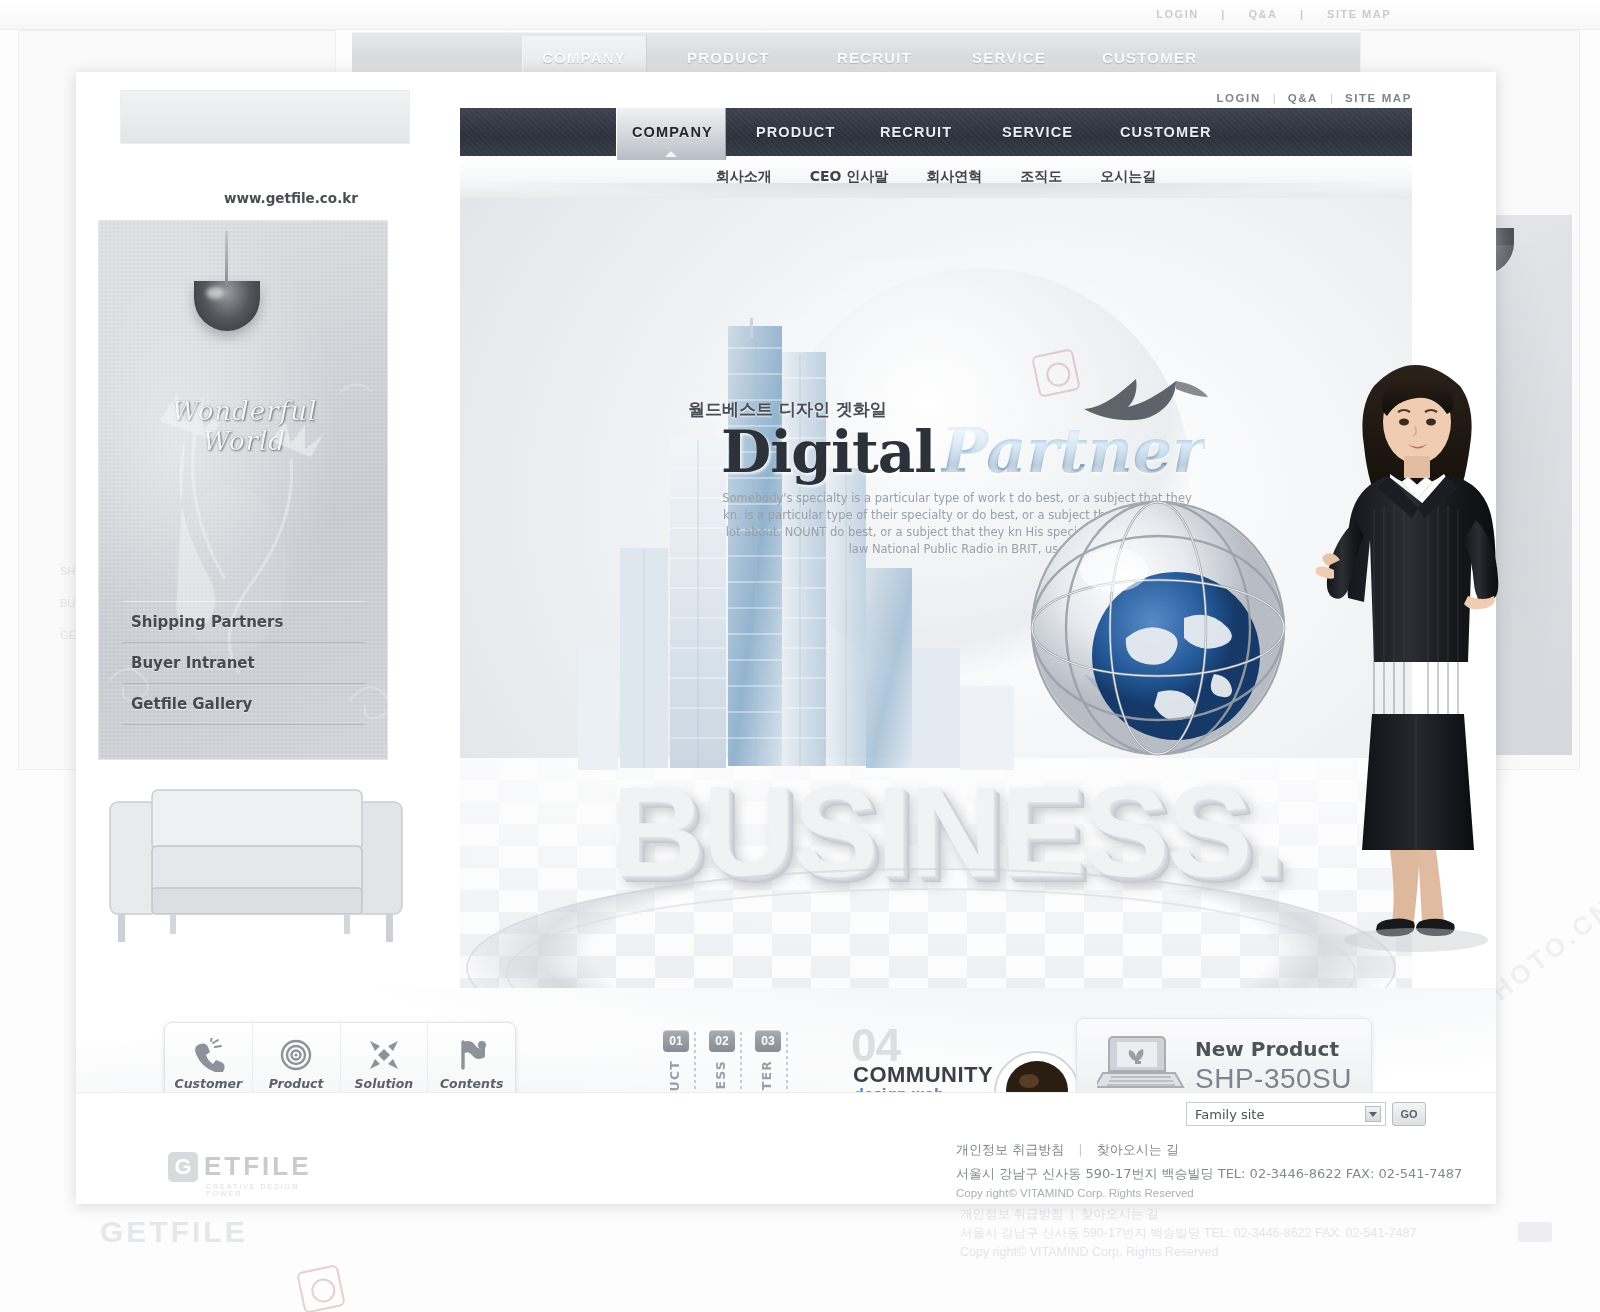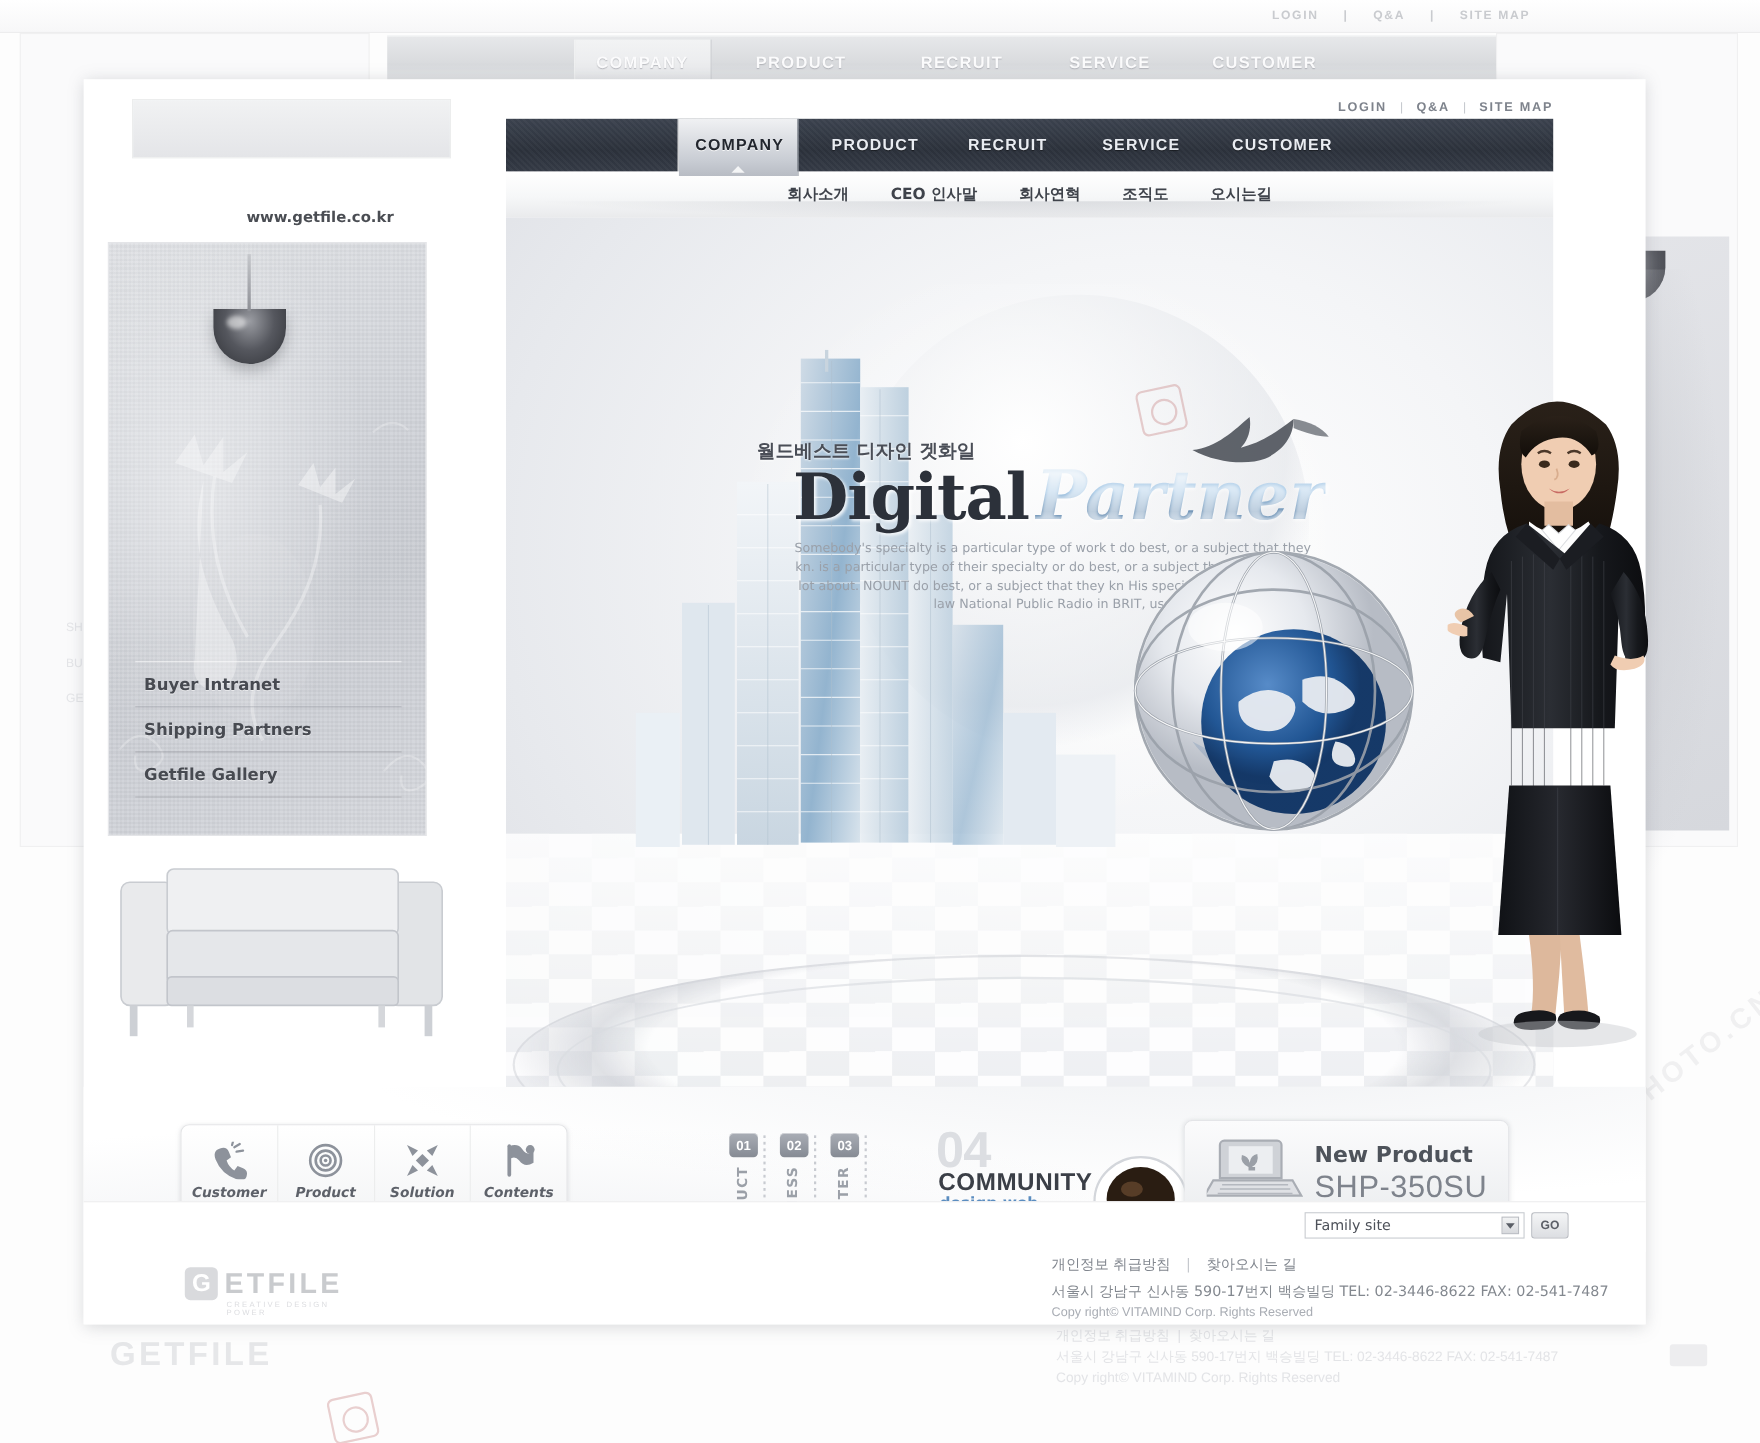--- a/index.html
+++ b/index.html
@@ -551,20 +551,21 @@
     <span class="sub-item">오시는길</span>
   </div>
 
   <div class="logo-box">
     <div class="logo-strip"></div>
   </div>
   <div class="logo-url">www.getfile.co.kr</div>
 
   <div class="sidepanel">
     <div class="panel-lamp"></div>
+    <div class="panel-title">Wonderful World</div>
 
     <svg class="flowers" viewBox="0 0 290 380">
       <g fill="#ffffff" opacity="0.62">
         <path d="M60 40 L78 14 L86 42 L104 16 L104 48 L126 30 L112 58 Z"></path>
         <path d="M86 56 C 72 110, 86 150, 110 196 C 120 214, 118 236, 104 244 C 86 252, 74 236, 78 218"></path>
       </g>
       <g fill="#ffffff" opacity="0.72">
         <path d="M172 60 L186 40 L192 62 L206 44 L206 68 L224 54 L212 76 Z"></path>
       </g>
       <g fill="none" stroke="#ffffff" stroke-width="3" opacity="0.6">
@@ -573,22 +574,22 @@
       </g>
       <ellipse cx="132" cy="190" rx="56" ry="86" fill="#ffffff" opacity="0.10"></ellipse>
       <g fill="none" stroke="#ffffff" stroke-width="2" opacity="0.45">
         <path d="M10 300 q 18 -22 34 -4 q 12 14 -6 22 q -16 6 -14 -12"></path>
         <path d="M250 320 q 20 -24 36 -6 q 12 14 -6 22 q -16 6 -14 -12"></path>
         <path d="M240 12 q 18 -16 32 -2"></path>
       </g>
     </svg>
 
     <div class="panel-links">
+      <a class="panel-link">Shipping Partners</a>
       <a class="panel-link">Buyer Intranet</a>
-      <a class="panel-link">Shipping Partners</a>
       <a class="panel-link">Getfile Gallery</a>
     </div>
   </div>
 
   <svg class="sofa" viewBox="0 0 320 180">
     <rect x="14" y="30" width="48" height="112" rx="8" fill="#e9eaec" stroke="#c9ccd1" stroke-width="1.5"></rect>
     <rect x="258" y="30" width="48" height="112" rx="8" fill="#e2e4e7" stroke="#c9ccd1" stroke-width="1.5"></rect>
     <rect x="56" y="18" width="210" height="60" rx="6" fill="#eff0f2" stroke="#c9ccd1" stroke-width="1.5"></rect>
     <rect x="56" y="74" width="210" height="48" rx="5" fill="#e5e7ea" stroke="#c2c5cb" stroke-width="1.5"></rect>
     <rect x="56" y="116" width="210" height="26" rx="4" fill="#dcdee2" stroke="#c2c5cb" stroke-width="1.5"></rect>
@@ -680,20 +681,21 @@
         <ellipse cx="150" cy="150" rx="92" ry="126"></ellipse>
         <circle cx="150" cy="150" r="126"></circle>
       </g>
       <g fill="none" stroke="#ffffff" stroke-width="1" opacity="0.9">
         <ellipse cx="150" cy="150" rx="126" ry="48"></ellipse>
         <ellipse cx="150" cy="150" rx="48" ry="126"></ellipse>
       </g>
       <ellipse cx="106" cy="92" rx="34" ry="22" fill="#ffffff" opacity="0.55"></ellipse>
     </svg>
 
+    <div class="business-word">BUSINESS.</div>
     <div class="podium"></div>
     <div class="podium2"></div>
   </div>
 
   <div class="bottom">
     <div class="bottom-sweep"></div>
 
     <div class="quickmenu">
       <div class="qm-item">
         <svg class="qm-ico" viewBox="0 0 34 34">

